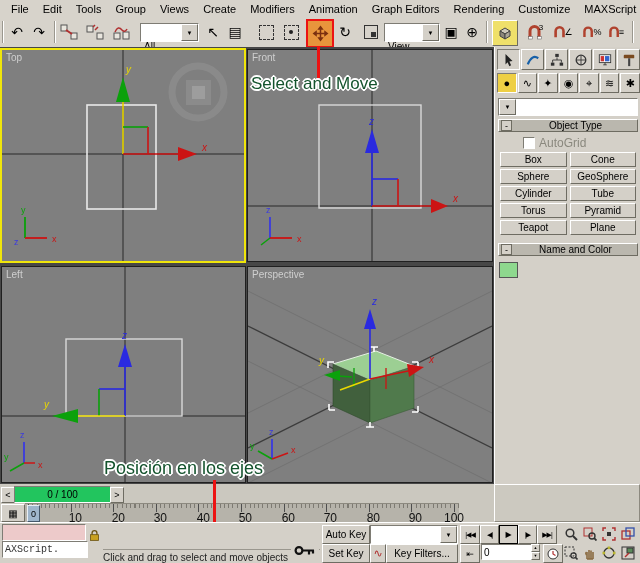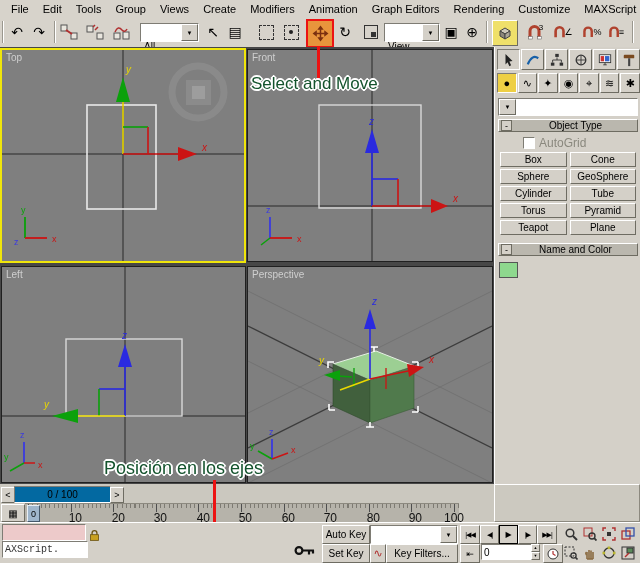--- a/index.html
+++ b/index.html
@@ -396,21 +396,21 @@
       <span class="roll-minus">-</span>
       <span class="roll-title">Name and Color</span>
     </div>
     <div style="display:flex;align-items:center;margin:6px 4px 0 4px;gap:4px">
       <div style="width:17px;height:14px;background:#8ed88e;border:1px solid #555"></div>
     </div>
   </div>
 
   <div class="abs timerow">
     <div class="abs b3 cc" style="left:1px;top:3px;width:12px;height:14px;font-size:9px">&lt;</div>
-    <div class="abs cc" style="left:14px;top:2px;width:95px;height:15px;background:#0369a1;border:1px solid;border-color:#7e7c74 #fff #fff #7e7c74;font-size:10px">0 / 100</div>
+    <div class="abs cc" style="left:14px;top:2px;width:95px;height:15px;background:#22c55e;border:1px solid;border-color:#7e7c74 #fff #fff #7e7c74;font-size:10px">0 / 100</div>
     <div class="abs b3 cc" style="left:110px;top:3px;width:12px;height:14px;font-size:9px">&gt;</div>
 
     <div class="abs b3 cc" style="left:1px;top:20px;width:22px;height:16px;font-size:10px">▦</div>
 
     <div class="ruler">
       <div class="slider-h">0</div>
       <span class="tick" style="left:33px">10</span>
       <span class="tick" style="left:76px">20</span>
       <span class="tick" style="left:118px">30</span>
       <span class="tick" style="left:161px">40</span>
@@ -429,20 +429,23 @@
     <div class="abs mini" style="left:2px;top:18px;width:82px;height:15px;background:#fff;border:1px solid;border-color:#7e7c74 #fff #fff #7e7c74;display:flex;align-items:center;padding-left:2px">
       <span>AXScript.</span>
     </div>
     <div class="abs cc" style="left:87px;top:4px;width:15px;height:17px">
       <svg width="13" height="15" viewBox="0 0 16 16">
           <rect x="3" y="7" width="10" height="7" fill="#c8a020" stroke="#6a5210"></rect>
           <path d="M5 7 V5 a3 3 0 0 1 6 0 V7" fill="none" stroke="#6a5210" stroke-width="1.6"></path>
         </svg>
     </div>
 
+    <div class="abs" style="left:103px;top:26px;width:217px;height:14px;border-top:1px solid #9a978e;display:flex;align-items:center">
+      <span style="font-size:10px;color:#222;white-space:nowrap">Click and drag to select and move objects</span>
+    </div>
     <div class="abs cc" style="left:291px;top:16px;width:28px;height:23px;background:#d4d0c8">
       <svg width="22" height="13" viewBox="0 0 22 13">
           <circle cx="5" cy="6.5" r="3.4" fill="none" stroke="#111" stroke-width="2.2"></circle>
           <path d="M8.5 6.5 H20 M15 6.5 v4 M19 6.5 v3" stroke="#111" stroke-width="2.2" fill="none"></path>
         </svg>
     </div>
 
     <div class="sbtn b3" style="left:322px;top:2px;width:46px">Auto Key</div>
     <div class="abs dd" style="left:370px;top:2px;width:86px;height:17px">
       <span class="val">Selected</span>

